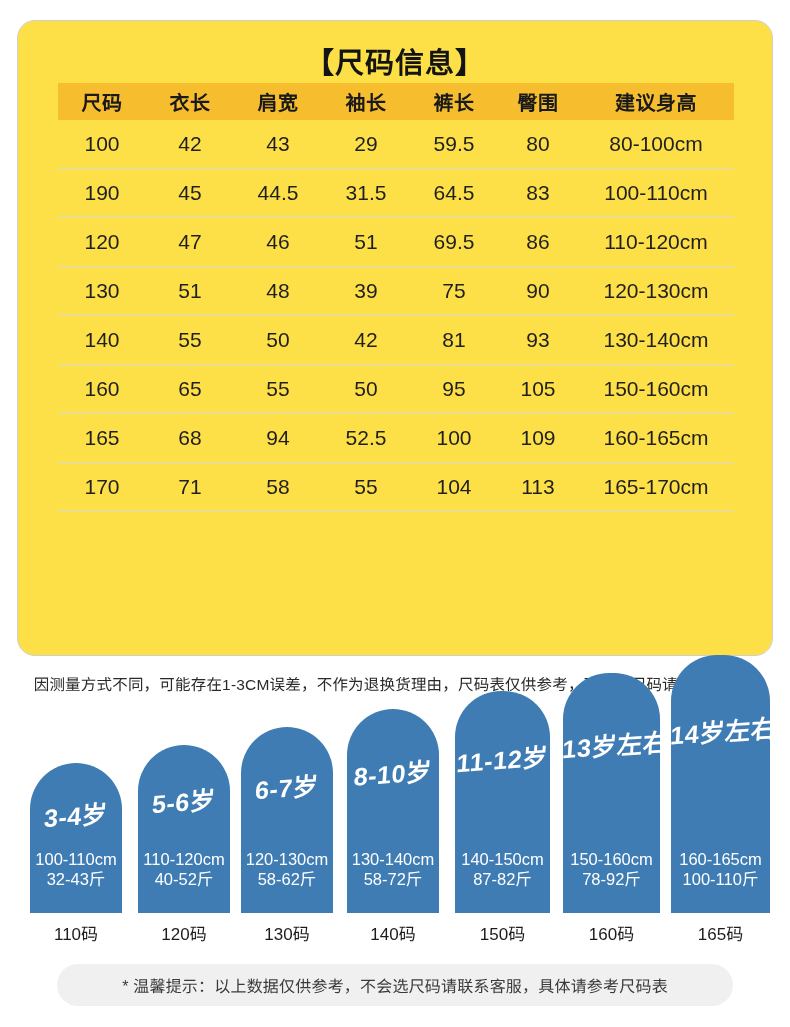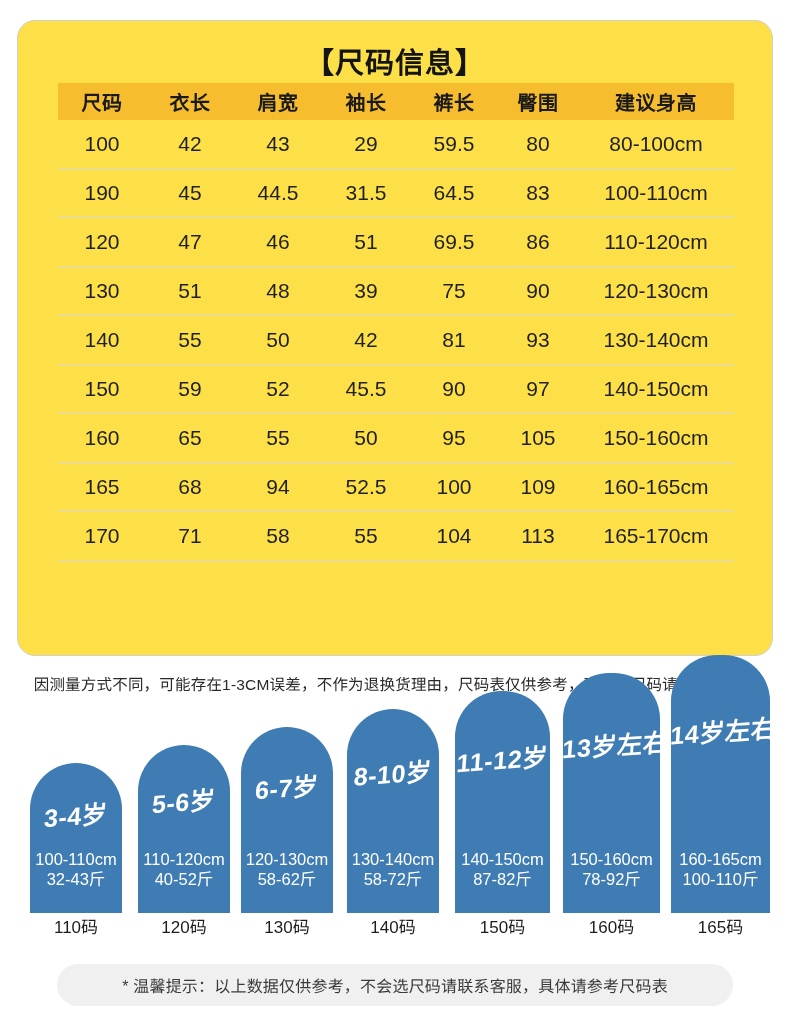--- a/index.html
+++ b/index.html
@@ -116,20 +116,21 @@
     text-align:center;
     font-size:16.5px;
     line-height:20px;
     font-weight:400;
     white-space:nowrap;
   }
   .bar-code{
     position:absolute;
     left:0; width:100%;
     top:100%;
+    margin-top:7px;
     text-align:center;
     font-size:17px;
     color:#1c1c1c;
     white-space:nowrap;
   }
 
   
   #footer-note{
     position:absolute;
     left:57px; top:964px;
@@ -202,29 +203,20 @@
         <tr>
           <td class="col-0">140</td>
           <td class="col-1">55</td>
           <td class="col-2">50</td>
           <td class="col-3">42</td>
           <td class="col-4">81</td>
           <td class="col-5">93</td>
           <td class="col-6">130-140cm</td>
         </tr>
         <tr>
-          <td class="col-0">150</td>
-          <td class="col-1">59</td>
-          <td class="col-2">52</td>
-          <td class="col-3">45.5</td>
-          <td class="col-4">90</td>
-          <td class="col-5">97</td>
-          <td class="col-6">140-150cm</td>
-        </tr>
-        <tr>
           <td class="col-0">160</td>
           <td class="col-1">65</td>
           <td class="col-2">55</td>
           <td class="col-3">50</td>
           <td class="col-4">95</td>
           <td class="col-5">105</td>
           <td class="col-6">150-160cm</td>
         </tr>
         <tr>
           <td class="col-0">165</td>

